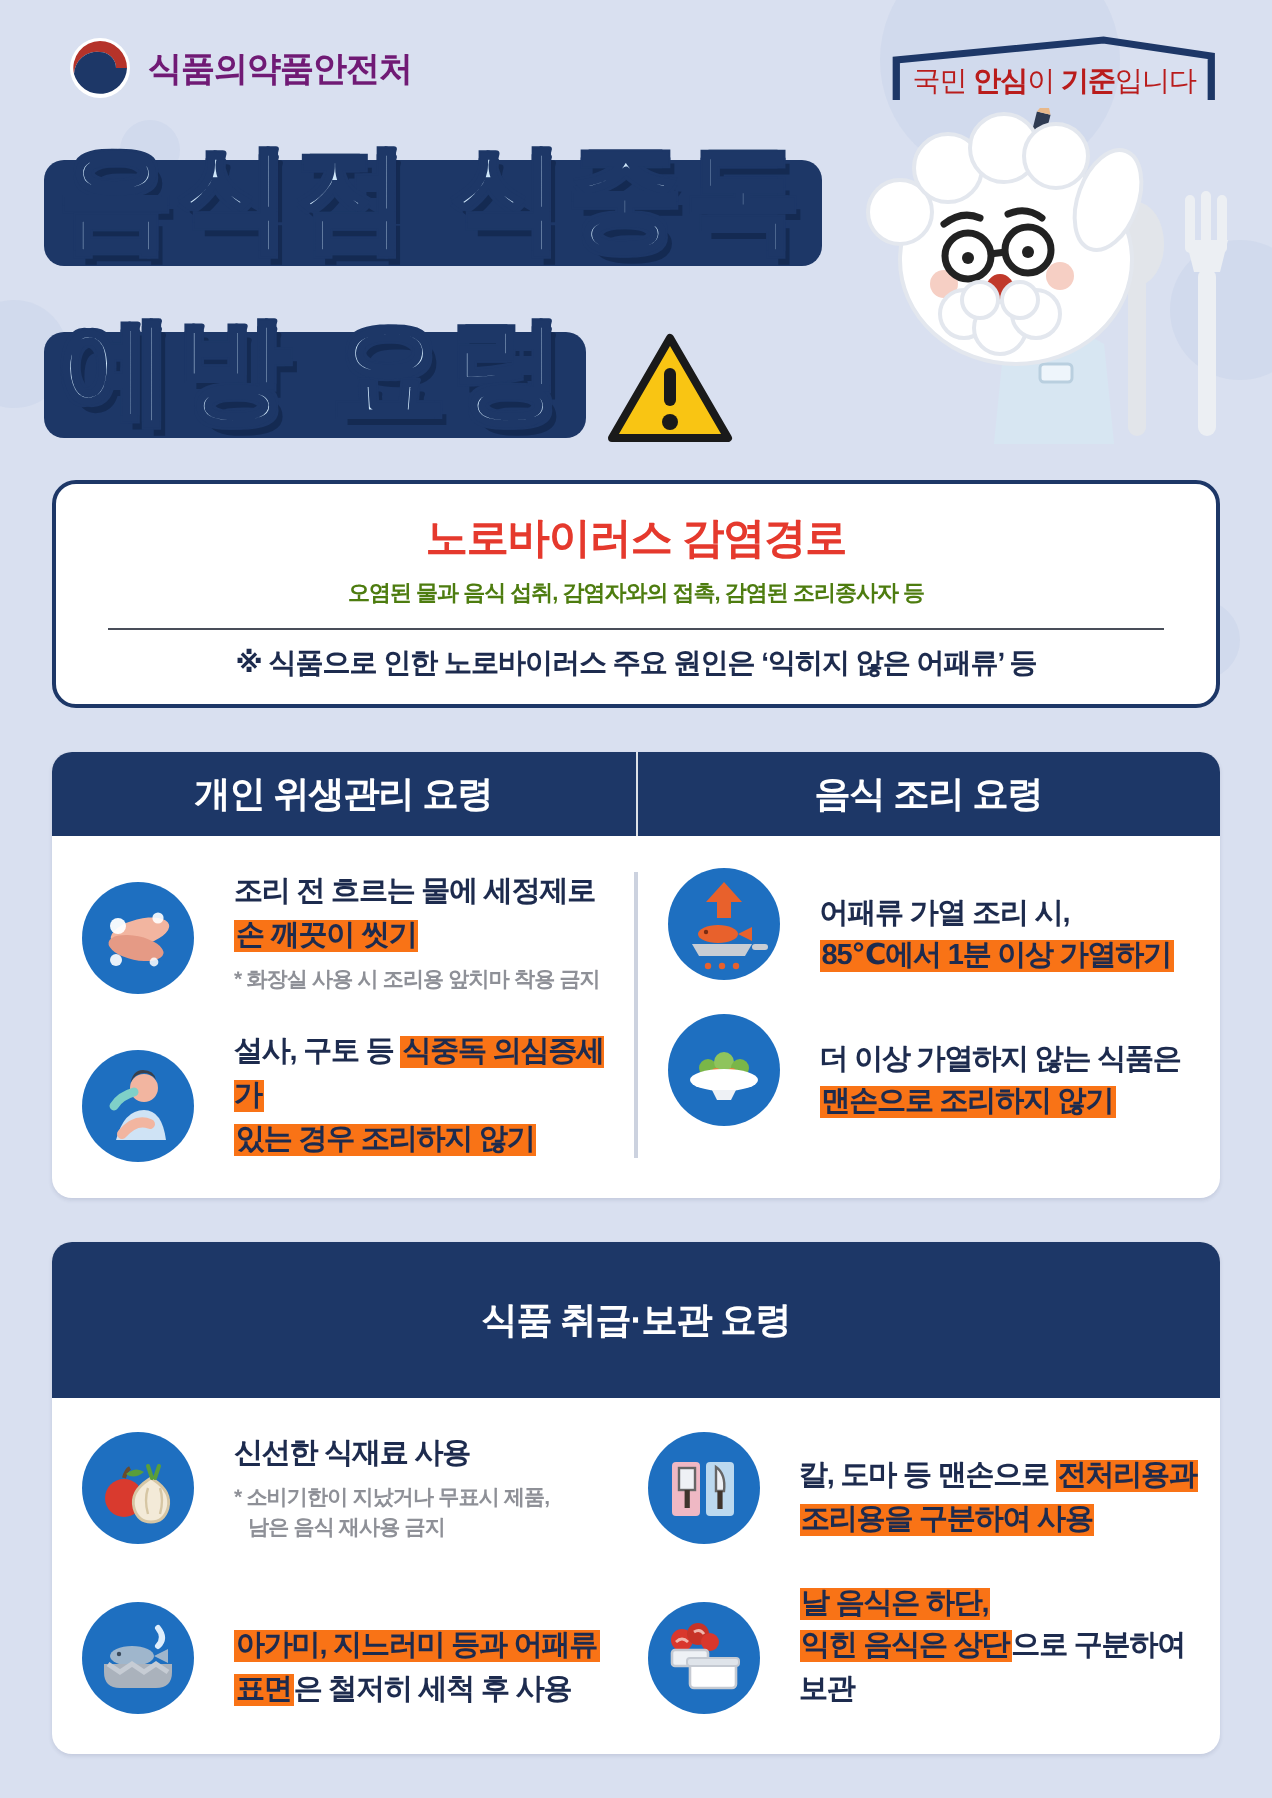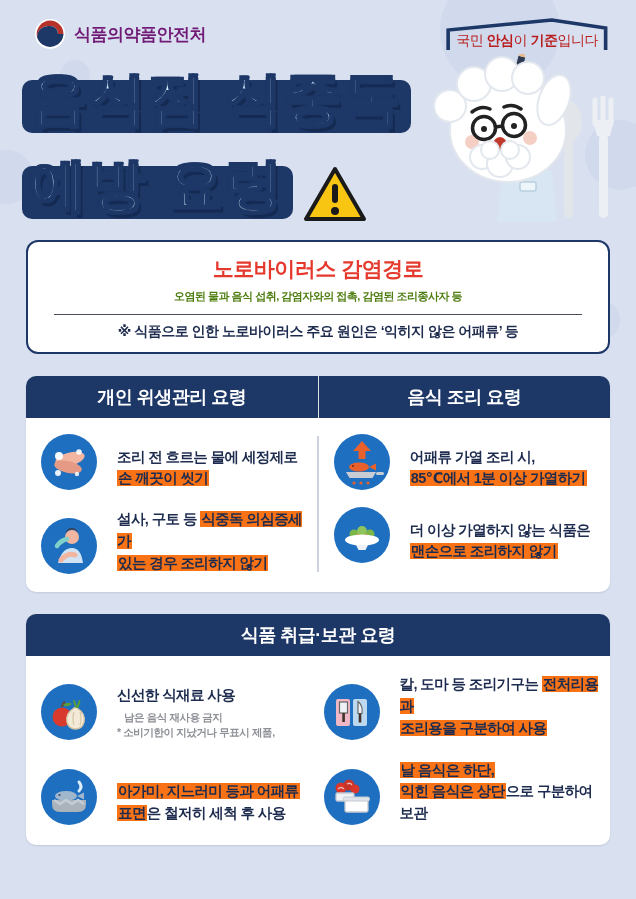--- a/index.html
+++ b/index.html
@@ -37,21 +37,21 @@
   .warn{width:64px;height:58px;position:relative;top:4px;}
   .mascot{position:absolute;right:0;top:-8px;width:218px;height:168px;z-index:1;}
 
   .noro-box{position:relative;z-index:2;margin:6px 26px 0;background:#fff;border:2.5px solid #1d3767;border-radius:12px;text-align:center;padding:13px 8px 11px;}
   .noro-title{color:#e5392d;font-size:21px;font-weight:bold;letter-spacing:-.5px;}
   .noro-subtitle{color:#4d7c0f;font-size:11px;font-weight:bold;margin-top:6px;letter-spacing:-.5px;}
   .noro-divider{border:none;border-top:1.5px solid #494e59;margin:10px 18px 8px;}
   .noro-note{color:#1d2b4e;font-size:14px;font-weight:bold;letter-spacing:-.5px;}
 
   .section-box{position:relative;z-index:2;margin:22px 26px 0;background:#fff;border-radius:10px;overflow:hidden;box-shadow:0 1px 2px rgba(30,45,80,.12);}
-  .band-header{background:#1d3767;color:#fff;font-weight:bold;font-size:18px;text-align:center;padding:9px 0;letter-spacing:-.5px;}
+  .band-header{background:#1d3767;color:#fff;font-weight:bold;font-size:18px;text-align:center;padding:27px 0;letter-spacing:-.5px;}
   .band-header.two{display:flex;padding:0;}
   .band-header.two .half{flex:1;padding:9px 12px;}
   .band-header.two .half:first-child{border-right:1.5px solid rgba(255,255,255,.85);}
 
   .two-body{display:flex;padding:16px 0 18px;}
   .col{flex:1;display:flex;flex-direction:column;gap:17px;padding:0 8px 0 15px;min-width:0;}
   .col-divider{width:1.5px;background:#ccd2df;margin:2px 0;}
 
   .item{display:flex;gap:20px;align-items:flex-end;}
   .item-icon{flex:0 0 56px;width:56px;height:56px;}
@@ -178,20 +178,23 @@
               </g>
               <circle cx="18" cy="22" r="4" fill="#fff" opacity=".95"></circle>
               <circle cx="38" cy="18" r="2.8" fill="#fff" opacity=".9"></circle>
               <circle cx="17" cy="39" r="3" fill="#fff" opacity=".9"></circle>
               <circle cx="36" cy="40" r="2.2" fill="#fff" opacity=".85"></circle>
             </svg>
           </div>
           <div class="item-text">
             <div class="line"><span>조리 전 흐르는 물에 세정제로</span></div>
             <div class="line"><span class="hl">손 깨끗이 씻기</span></div>
+            <div class="note">
+              <div>* 화장실 사용 시 조리용 앞치마 착용 금지</div>
+            </div>
           </div>
         </div>
         <div class="item">
           <div class="item-icon">
             <svg viewBox="0 0 56 56">
               <circle cx="28" cy="28" r="28" fill="#1e6fc0"></circle>
               <circle cx="31" cy="19" r="7" fill="#f2b5a0"></circle>
               <path d="M24 18 a7 7 0 0 1 13 -3 q-1 -5 -6.5 -5 t-6.5 8 Z" fill="#3a3f4a"></path>
               <path d="M26 21 q-7 2 -10 7" stroke="#7fd0c8" stroke-width="4.5" fill="none" stroke-linecap="round"></path>
               <path d="M17 45 q4 -15 14 -15 q9 0 11 15 Z" fill="#cfe3f5"></path>
@@ -259,39 +262,39 @@
             <path d="M21 23 q1 -4 3 -5" stroke="#6b4a2b" stroke-width="2" fill="none"></path>
             <path d="M22 21 q5 -4 9 -1 q-5 4 -9 1 Z" fill="#5a9e3a"></path>
             <path d="M36 24 q9 6 7 14 q-2 7 -8.5 7 q-6.5 0 -8.5 -7 q-2 -8 7 -14 l1.5 -1 Z" fill="#f3ead8" stroke="#d6c6a4" stroke-width="1.4"></path>
             <path d="M35 23 l-2 -6 M36.5 23 l2 -6" stroke="#5a9e3a" stroke-width="2" stroke-linecap="round"></path>
             <path d="M33 28 q-2 6 0 13 M39 28 q2 6 0 13" stroke="#d6c6a4" stroke-width="1.2" fill="none"></path>
           </svg>
         </div>
         <div class="item-text">
           <div class="line"><span>신선한 식재료 사용</span></div>
           <div class="note">
+            <div>* 소비기한이 지났거나 무표시 제품,</div>
             <div style="padding-left: 7px;">남은 음식 재사용 금지</div>
-            <div>* 소비기한이 지났거나 무표시 제품,</div>
           </div>
         </div>
       </div>
       <div class="item">
         <div class="item-icon">
           <svg viewBox="0 0 56 56">
             <circle cx="28" cy="28" r="28" fill="#1e6fc0"></circle>
             <rect x="12" y="15" width="14" height="27" rx="2" fill="#efb8c4"></rect>
             <rect x="15.5" y="18" width="8" height="11" fill="#eef1f5" stroke="#666" stroke-width="1.2"></rect>
             <rect x="18.3" y="29" width="2.6" height="9" fill="#3f342c"></rect>
             <rect x="29" y="15" width="14" height="27" rx="2" fill="#bcd9ef"></rect>
             <path d="M34 17.5 q5 3.5 4 12 h-4 Z" fill="#eef1f5" stroke="#666" stroke-width="1.2"></path>
             <rect x="34.7" y="29.5" width="2.6" height="9" fill="#3f342c"></rect>
           </svg>
         </div>
         <div class="item-text">
-          <div class="line"><span>칼, 도마 등 조리기구는 </span><span class="hl">전처리용과</span></div>
+          <div class="line"><span>칼, 도마 등 맨손으로 </span><span class="hl">전처리용과</span></div>
           <div class="line"><span class="hl">조리용을 구분하여 사용</span></div>
         </div>
       </div>
       <div class="item">
         <div class="item-icon">
           <svg viewBox="0 0 56 56">
             <circle cx="28" cy="28" r="28" fill="#1e6fc0"></circle>
             <path d="M38 13 q4 5 0 9" stroke="#dfeefc" stroke-width="3" fill="none" stroke-linecap="round"></path>
             <ellipse cx="25" cy="27" rx="11" ry="5" fill="#9fb6cc"></ellipse>
             <path d="M36 27 l7 -3.5 v7 Z" fill="#9fb6cc"></path>

